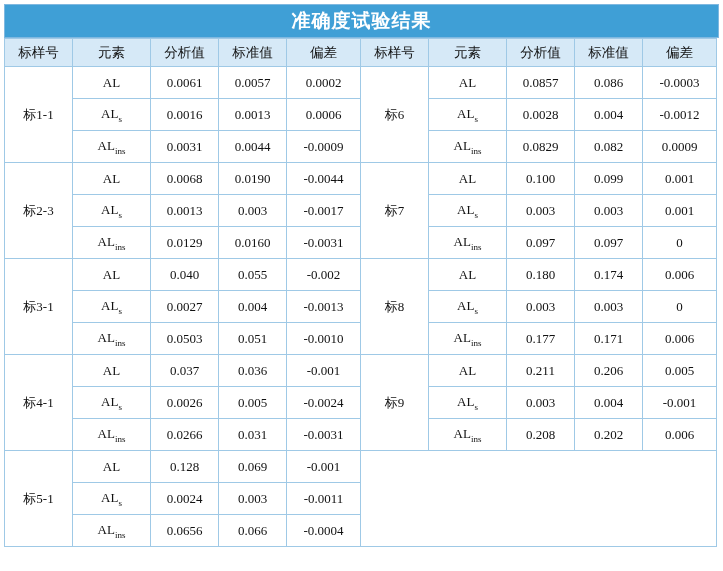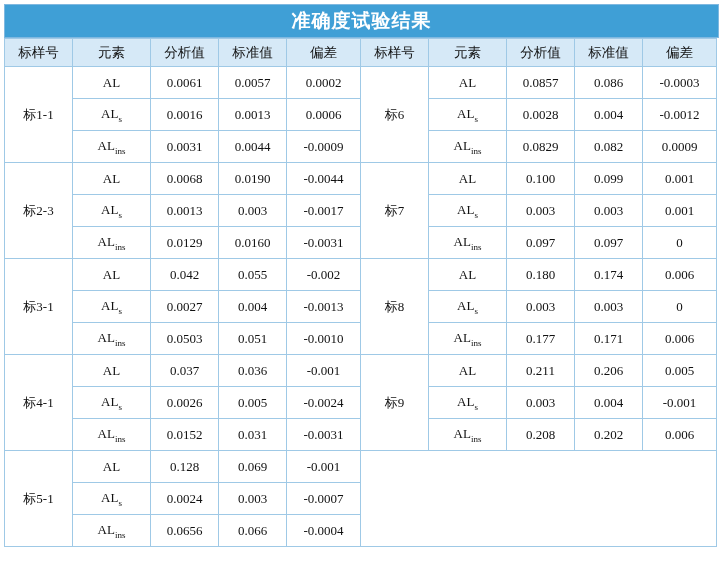--- a/index.html
+++ b/index.html
@@ -182,21 +182,21 @@
         <td class="num">-0.0031</td>
         <td class="elem"><span class="base">AL</span><span class="sub">ins</span></td>
         <td class="num">0.097</td>
         <td class="num">0.097</td>
         <td class="num">0</td>
       </tr>
 
       <tr>
         <td class="label-cell" rowspan="3">标3-1</td>
         <td class="elem"><span>AL</span></td>
-        <td class="num">0.042</td>
+        <td class="num">0.040</td>
         <td class="num">0.055</td>
         <td class="num">-0.002</td>
         <td class="label-cell" rowspan="3">标8</td>
         <td class="elem"><span>AL</span></td>
         <td class="num">0.180</td>
         <td class="num">0.174</td>
         <td class="num">0.006</td>
       </tr>
       <tr>
         <td class="elem"><span class="base">AL</span><span class="sub">s</span></td>
@@ -236,42 +236,42 @@
         <td class="num">0.0026</td>
         <td class="num">0.005</td>
         <td class="num">-0.0024</td>
         <td class="elem"><span class="base">AL</span><span class="sub">s</span></td>
         <td class="num">0.003</td>
         <td class="num">0.004</td>
         <td class="num">-0.001</td>
       </tr>
       <tr>
         <td class="elem"><span class="base">AL</span><span class="sub">ins</span></td>
-        <td class="num">0.0152</td>
+        <td class="num">0.0266</td>
         <td class="num">0.031</td>
         <td class="num">-0.0031</td>
         <td class="elem"><span class="base">AL</span><span class="sub">ins</span></td>
         <td class="num">0.208</td>
         <td class="num">0.202</td>
         <td class="num">0.006</td>
       </tr>
 
       <tr>
         <td class="label-cell" rowspan="3">标5-1</td>
         <td class="elem"><span>AL</span></td>
         <td class="num">0.128</td>
         <td class="num">0.069</td>
         <td class="num">-0.001</td>
         <td class="empty" colspan="5" rowspan="3"></td>
       </tr>
       <tr>
         <td class="elem"><span class="base">AL</span><span class="sub">s</span></td>
         <td class="num">0.0024</td>
         <td class="num">0.003</td>
-        <td class="num">-0.0007</td>
+        <td class="num">-0.0011</td>
       </tr>
       <tr>
         <td class="elem"><span class="base">AL</span><span class="sub">ins</span></td>
         <td class="num">0.0656</td>
         <td class="num">0.066</td>
         <td class="num">-0.0004</td>
       </tr>
     </tbody>
   </table>
 

